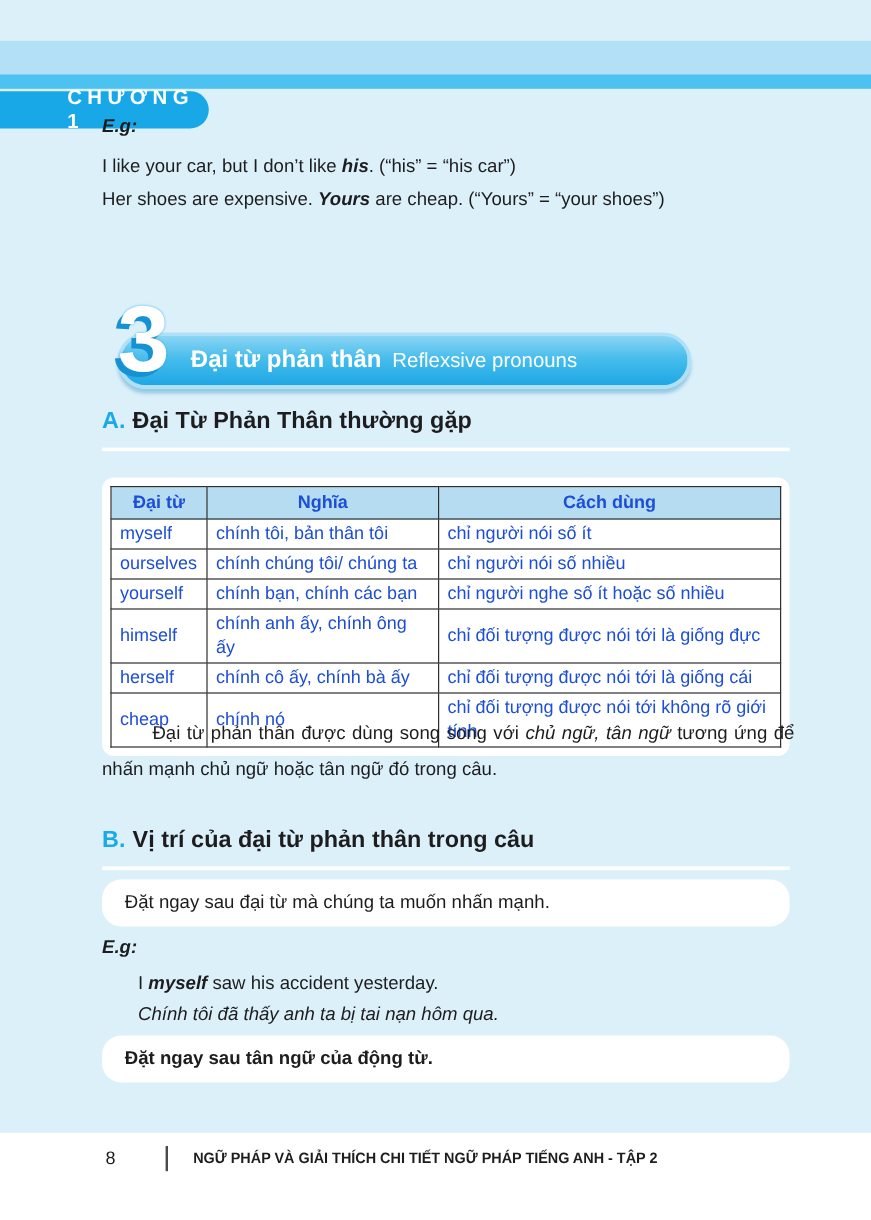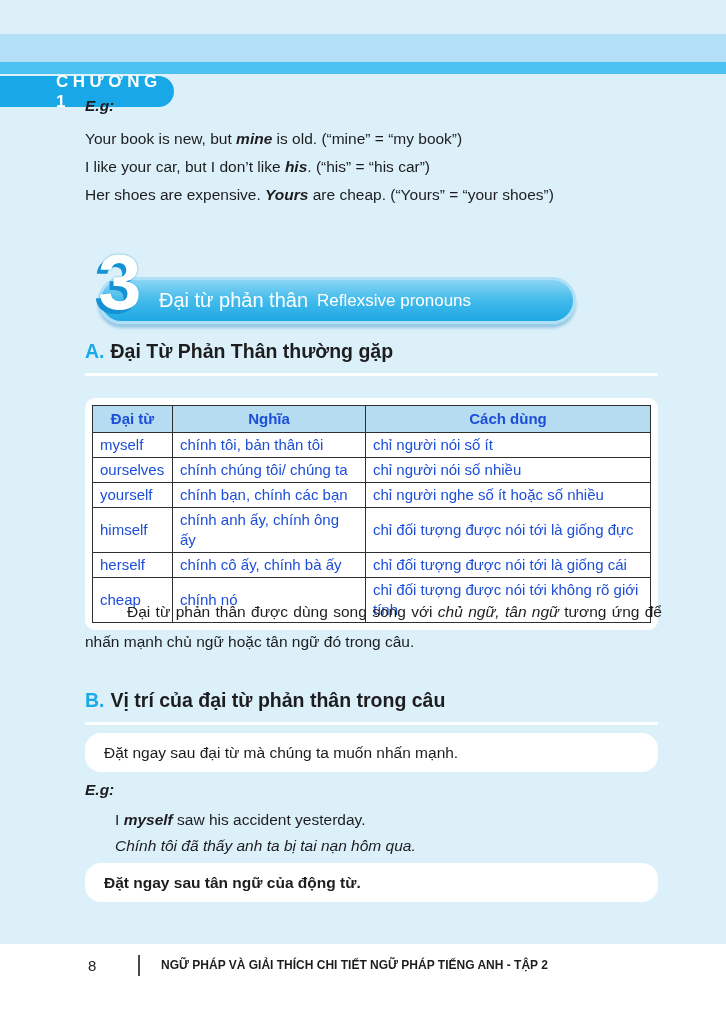--- a/index.html
+++ b/index.html
@@ -24,21 +24,21 @@
   .eg1 .eg-label { margin-bottom:10px; }
   .eg-line { font-size:15.5px; line-height:28px; }
   .bi { font-weight:bold; font-style:italic; }
 
   
   .section3 { position:absolute; top:250px; left:98px; width:478px; height:82px; }
   .banner { position:absolute; top:27px; left:0; right:0; height:47px; border-radius:24px;
             background:linear-gradient(180deg,#8cd5f4 0%, #47bdec 45%, #1ea7e5 100%);
             border:3px solid #aee1f8; box-shadow:0 4px 3px rgba(23,130,190,.35);
             display:flex; align-items:center; padding-left:58px; }
-  .banner .t-vi { color:#ffffff; font-weight:normal; font-size:20px; margin-right:9px; white-space:nowrap; }
+  .banner .t-vi { color:#ffffff; font-weight:bold; font-size:20px; margin-right:9px; white-space:nowrap; }
   .banner .t-en { color:#ffffff; font-size:17px; white-space:nowrap; }
   .big3 { position:absolute; top:-8px; left:0; font-size:78px; line-height:80px; font-weight:bold;
           color:#ffffff; text-shadow:-4px 4px 0 #1492d3, 0 0 2px #29abe2; }
 
   
   .heading { position:absolute; left:85px; width:573px; font-size:19.5px; font-weight:bold;
              color:#1d1d1f; border-bottom:3px solid #ffffff; padding-bottom:10px; }
   .heading .letter { color:#1ba9e8; margin-right:6px; }
   .heading-a { top:340px; }
   .heading-b { top:689px; }
@@ -84,21 +84,20 @@
   <div class="blue-panel">
 
     <div class="stripe stripe-light"></div>
     <div class="stripe stripe-dark"></div>
     <div class="chapter-pill">
       <span>CHƯƠNG 1</span>
     </div>
 
     <div class="eg1">
       <div class="eg-label">E.g:</div>
-      <div class="eg-line"><span>Your book is new, but </span><span class="bi">mine</span><span> is old. (“mine” = “my book”)</span></div>
       <div class="eg-line"><span>I like your car, but I don’t like </span><span class="bi">his</span><span>. (“his” = “his car”)</span></div>
       <div class="eg-line"><span>Her shoes are expensive. </span><span class="bi">Yours</span><span> are cheap. (“Yours” = “your shoes”)</span></div>
     </div>
 
     <div class="section3">
       <div class="banner">
         <span class="t-vi">Đại từ phản thân</span>
         <span class="t-en">Reflexsive pronouns</span>
       </div>
       <div class="big3">3</div>

